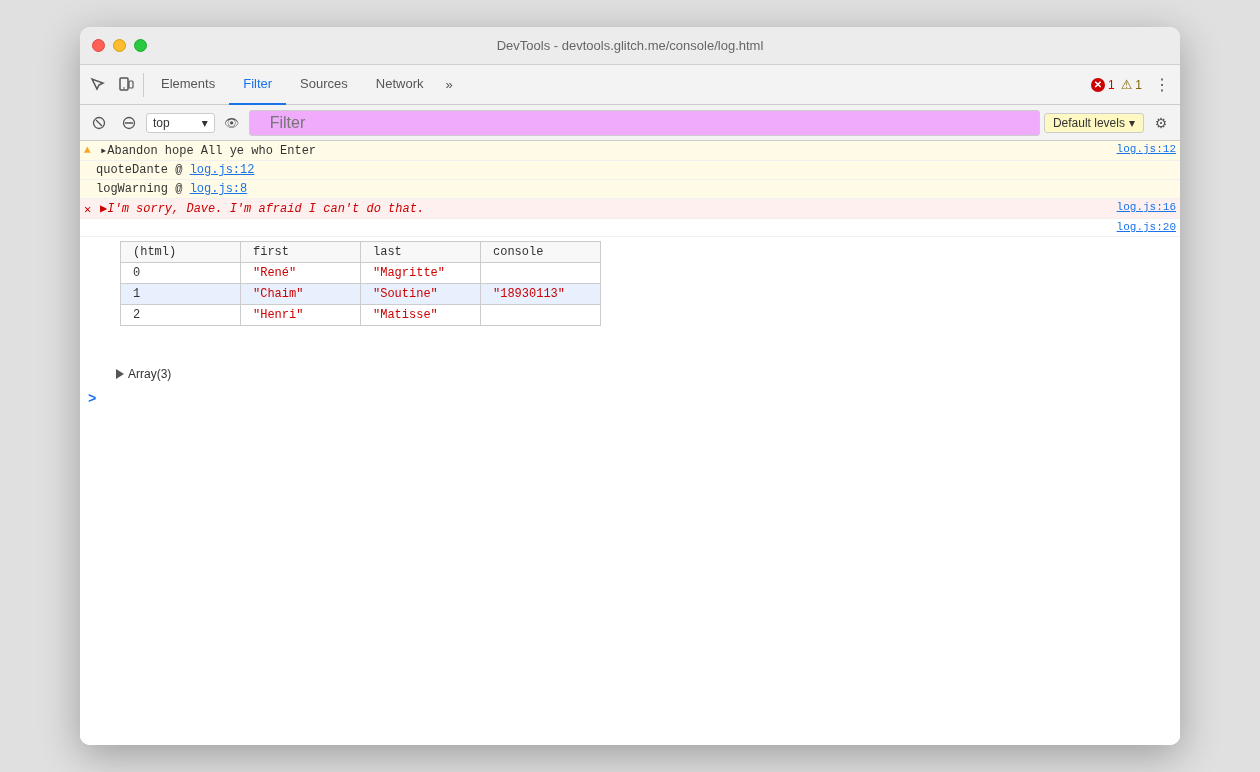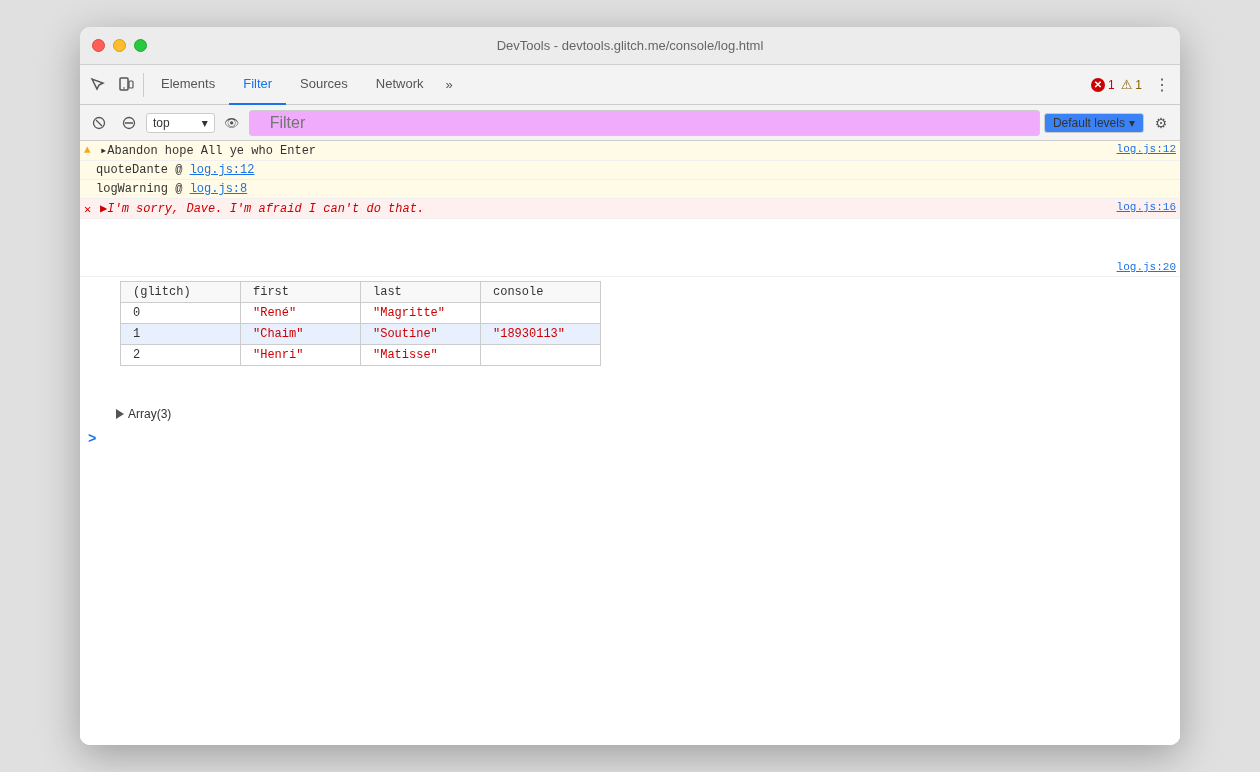--- a/index.html
+++ b/index.html
@@ -187,21 +187,21 @@
     }
     .levels-btn {
       display: flex;
       align-items: center;
       gap: 4px;
       border: 1px solid #ccc;
       border-radius: 3px;
       padding: 2px 8px;
       font-size: 12px;
       color: #333;
-      background: #3b82f6;
+      background: #fef9c3;
       cursor: pointer;
     }
     .gear-btn {
       width: 26px;
       height: 26px;
       display: flex;
       align-items: center;
       justify-content: center;
       cursor: pointer;
       font-size: 14px;
@@ -414,29 +414,29 @@
       <div class="console-line warning-bg indent">
         <span class="line-content">logWarning @ <span class="link">log.js:8</span></span>
       </div>
 
       <div class="console-line error-bg">
         <span class="line-icon error" style="font-size:12px;font-weight:bold;">✕</span>
         <span class="line-content error-text">▶I'm sorry, Dave. I'm afraid I can't do that.</span>
         <span class="line-source link">log.js:16</span>
       </div>
 
-      <div class="console-line" style="justify-content:flex-end;padding-left:4px;margin-top:40px;">
+      <div class="console-line" style="justify-content:flex-end;padding-left:4px;">
         <span class="line-source link">log.js:20</span>
       </div>
 
       <div style="padding: 2px 4px 4px 20px;">
         <table class="console-table">
           <thead>
             <tr>
-              <th>(glitch)</th>
+              <th>(html)</th>
               <th>first</th>
               <th>last</th>
               <th>console</th>
             </tr>
           </thead>
           <tbody>
             <tr>
               <td>0</td>
               <td><span class="red-val">"René"</span></td>
               <td><span class="red-val">"Magritte"</span></td>

